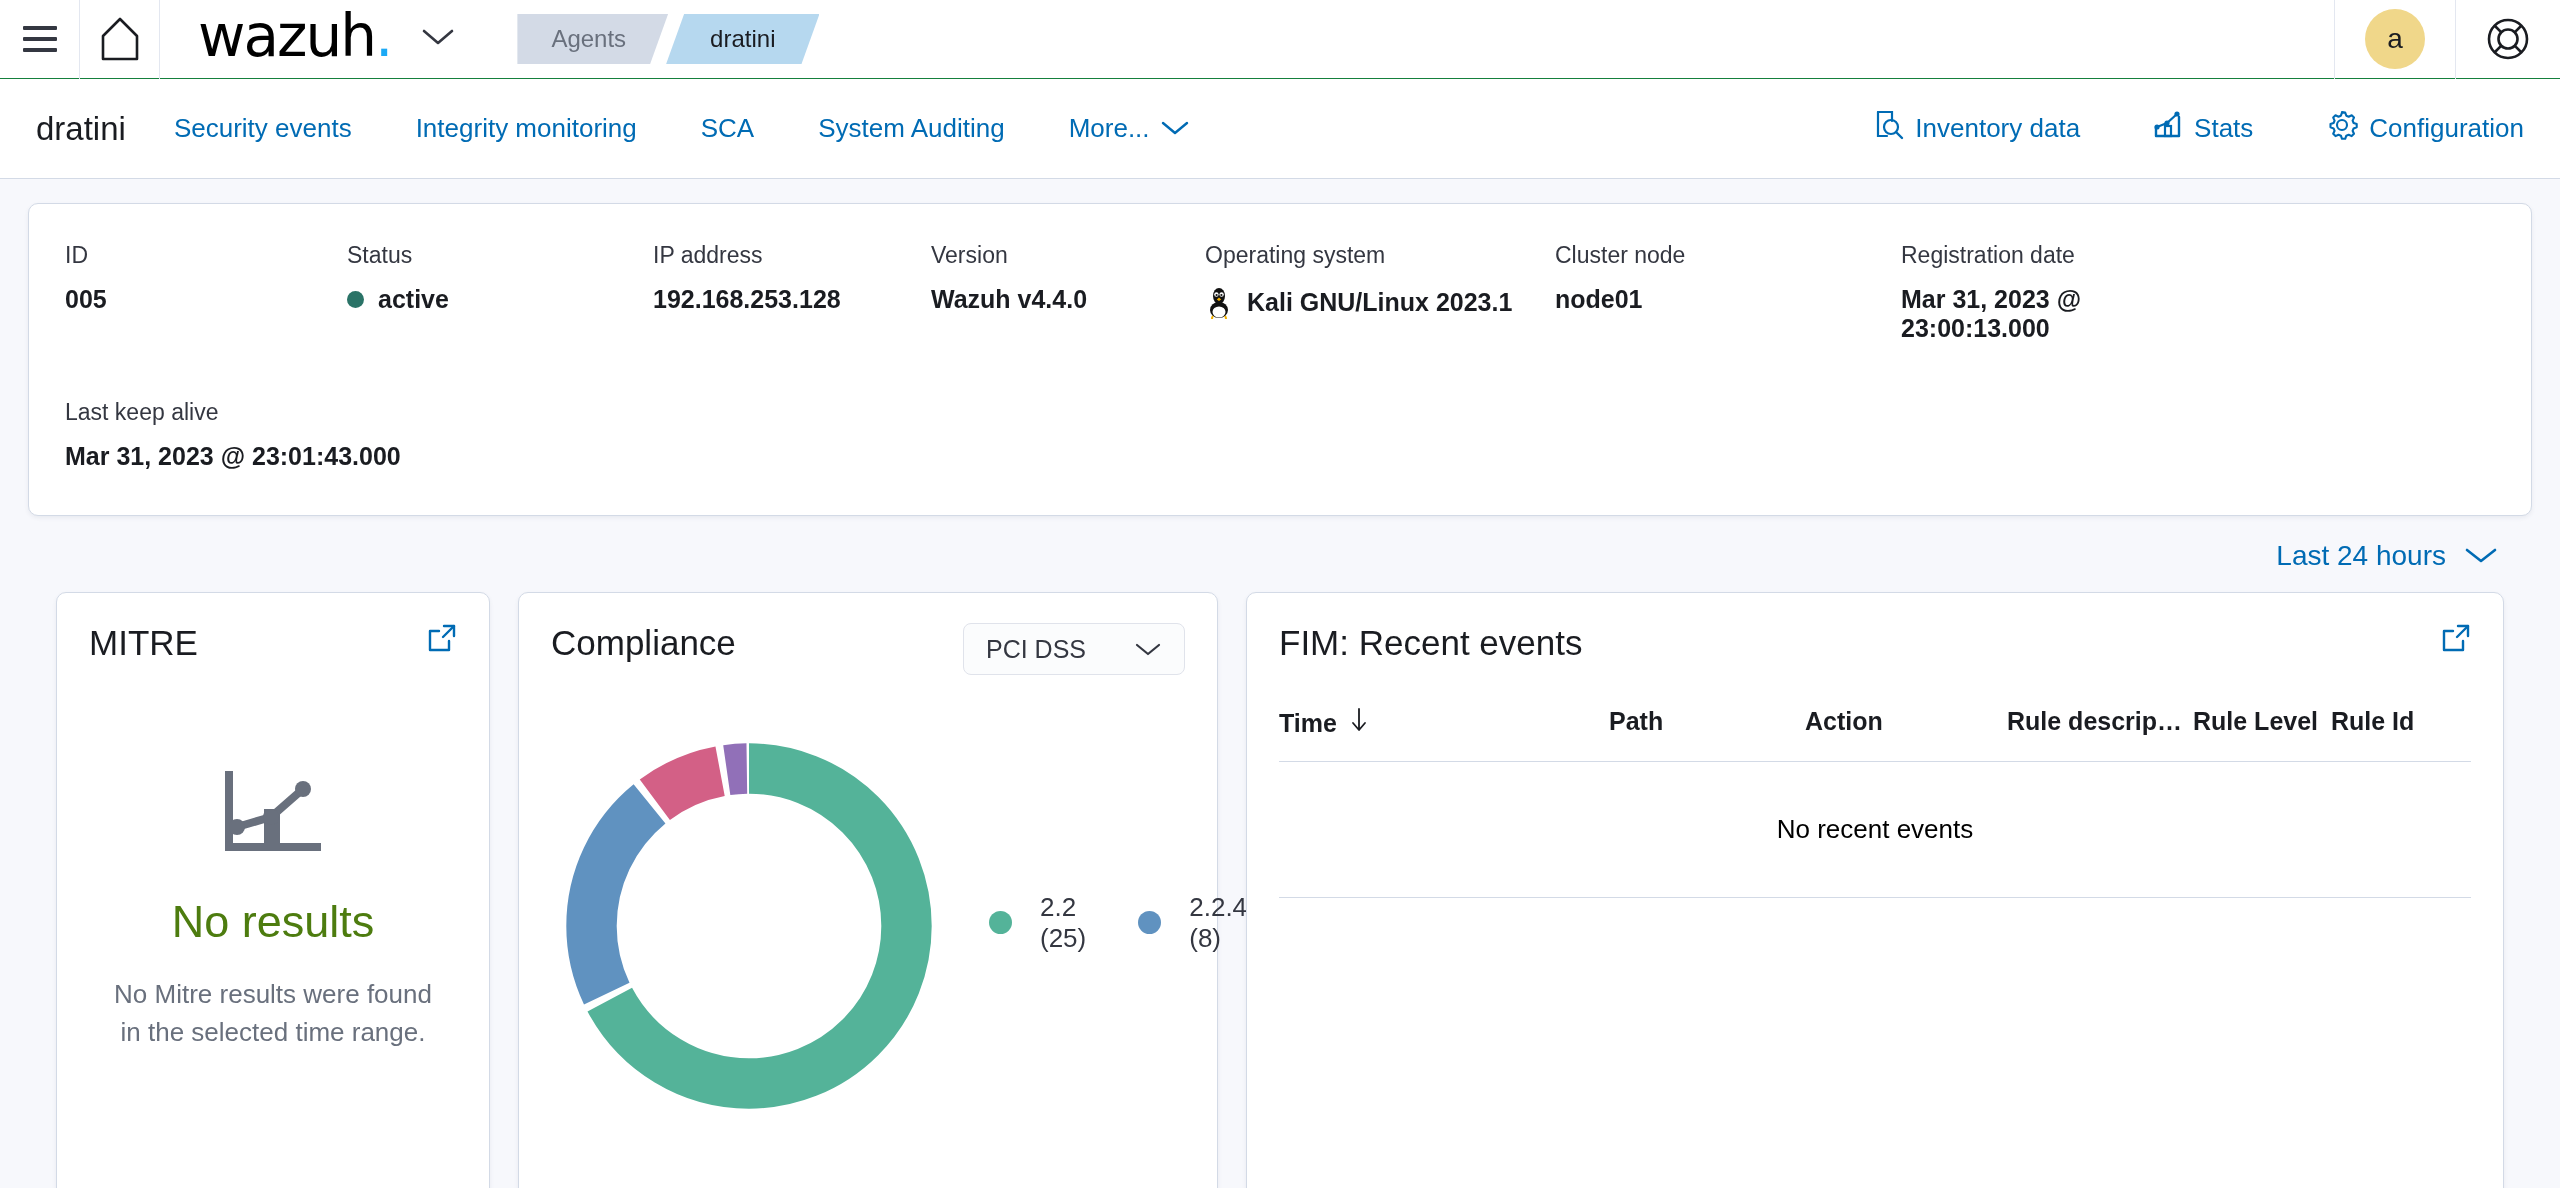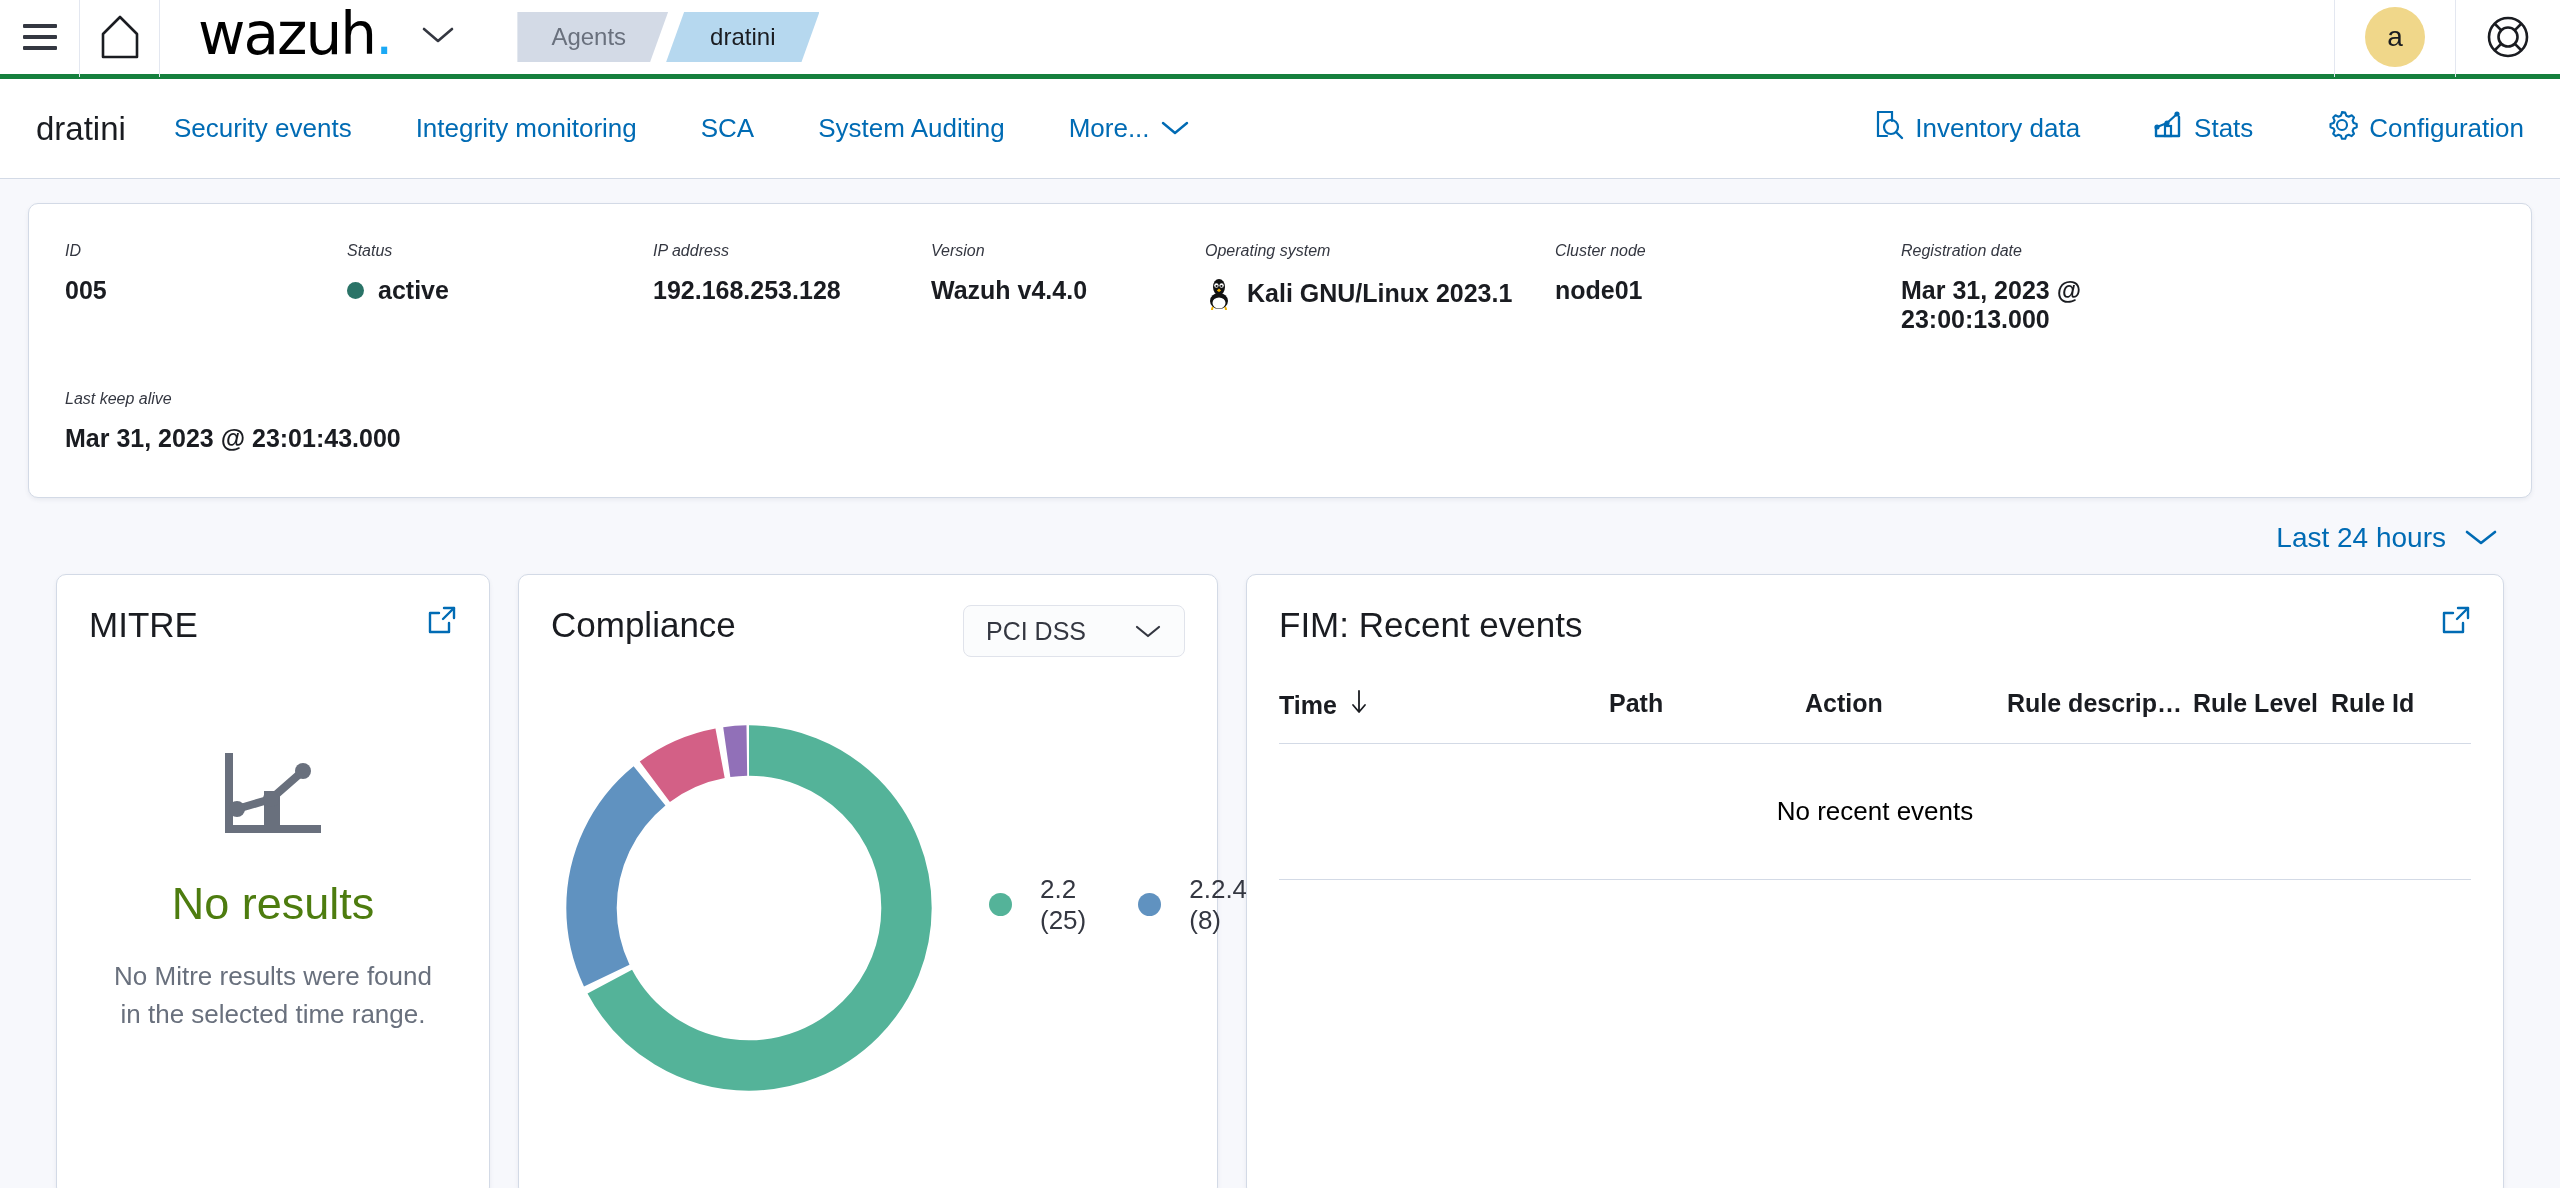--- a/index.html
+++ b/index.html
@@ -8,21 +8,21 @@
     background: #f7f8fc;
     font-family: "Liberation Sans", sans-serif;
     color: #343741;
     overflow: hidden;
   }
 
   
   .topbar {
     height: 79px;
     background: #fff;
-    border-bottom: 5px solid #15803d;
+    border-bottom: 1px solid #15803d;
     display: flex;
     align-items: center;
     position: relative;
     text-align: right;
   }
   .tb-btn {
     width: 79px; height: 79px;
     display: flex; align-items: center; justify-content: center;
     cursor: pointer;
   }
@@ -115,21 +115,21 @@
     background: #fff;
     border: 1px solid #d3dae6;
     border-radius: 10px;
     box-shadow: 0 2px 4px rgba(65,78,101,0.08);
   }
   .agent-panel { padding: 38px 36px 44px 36px; }
   .agent-grid {
     display: grid;
     grid-template-columns: 282px 306px 278px 274px 350px 346px 286px auto;
   }
-  .field-label { font-size: 16px; color: #343741; font-weight: 400; margin-bottom: 16px; font-style: italic; }
+  .field-label { font-size: 23px; color: #343741; font-weight: 400; margin-bottom: 16px; }
   .field-value { font-size: 25px; color: #1a1c21; font-weight: 700; display:flex; align-items:center; gap: 14px; }
   .status-dot { width: 17px; height: 17px; border-radius: 50%; background: #2a7367; display:inline-block; }
   .badges { display: flex; gap: 14px; }
   .badge {
     border: 1px solid #d3dae6;
     border-radius: 6px;
     padding: 7px 18px;
     font-size: 23px;
     font-weight: 400;
     color: #343741;

